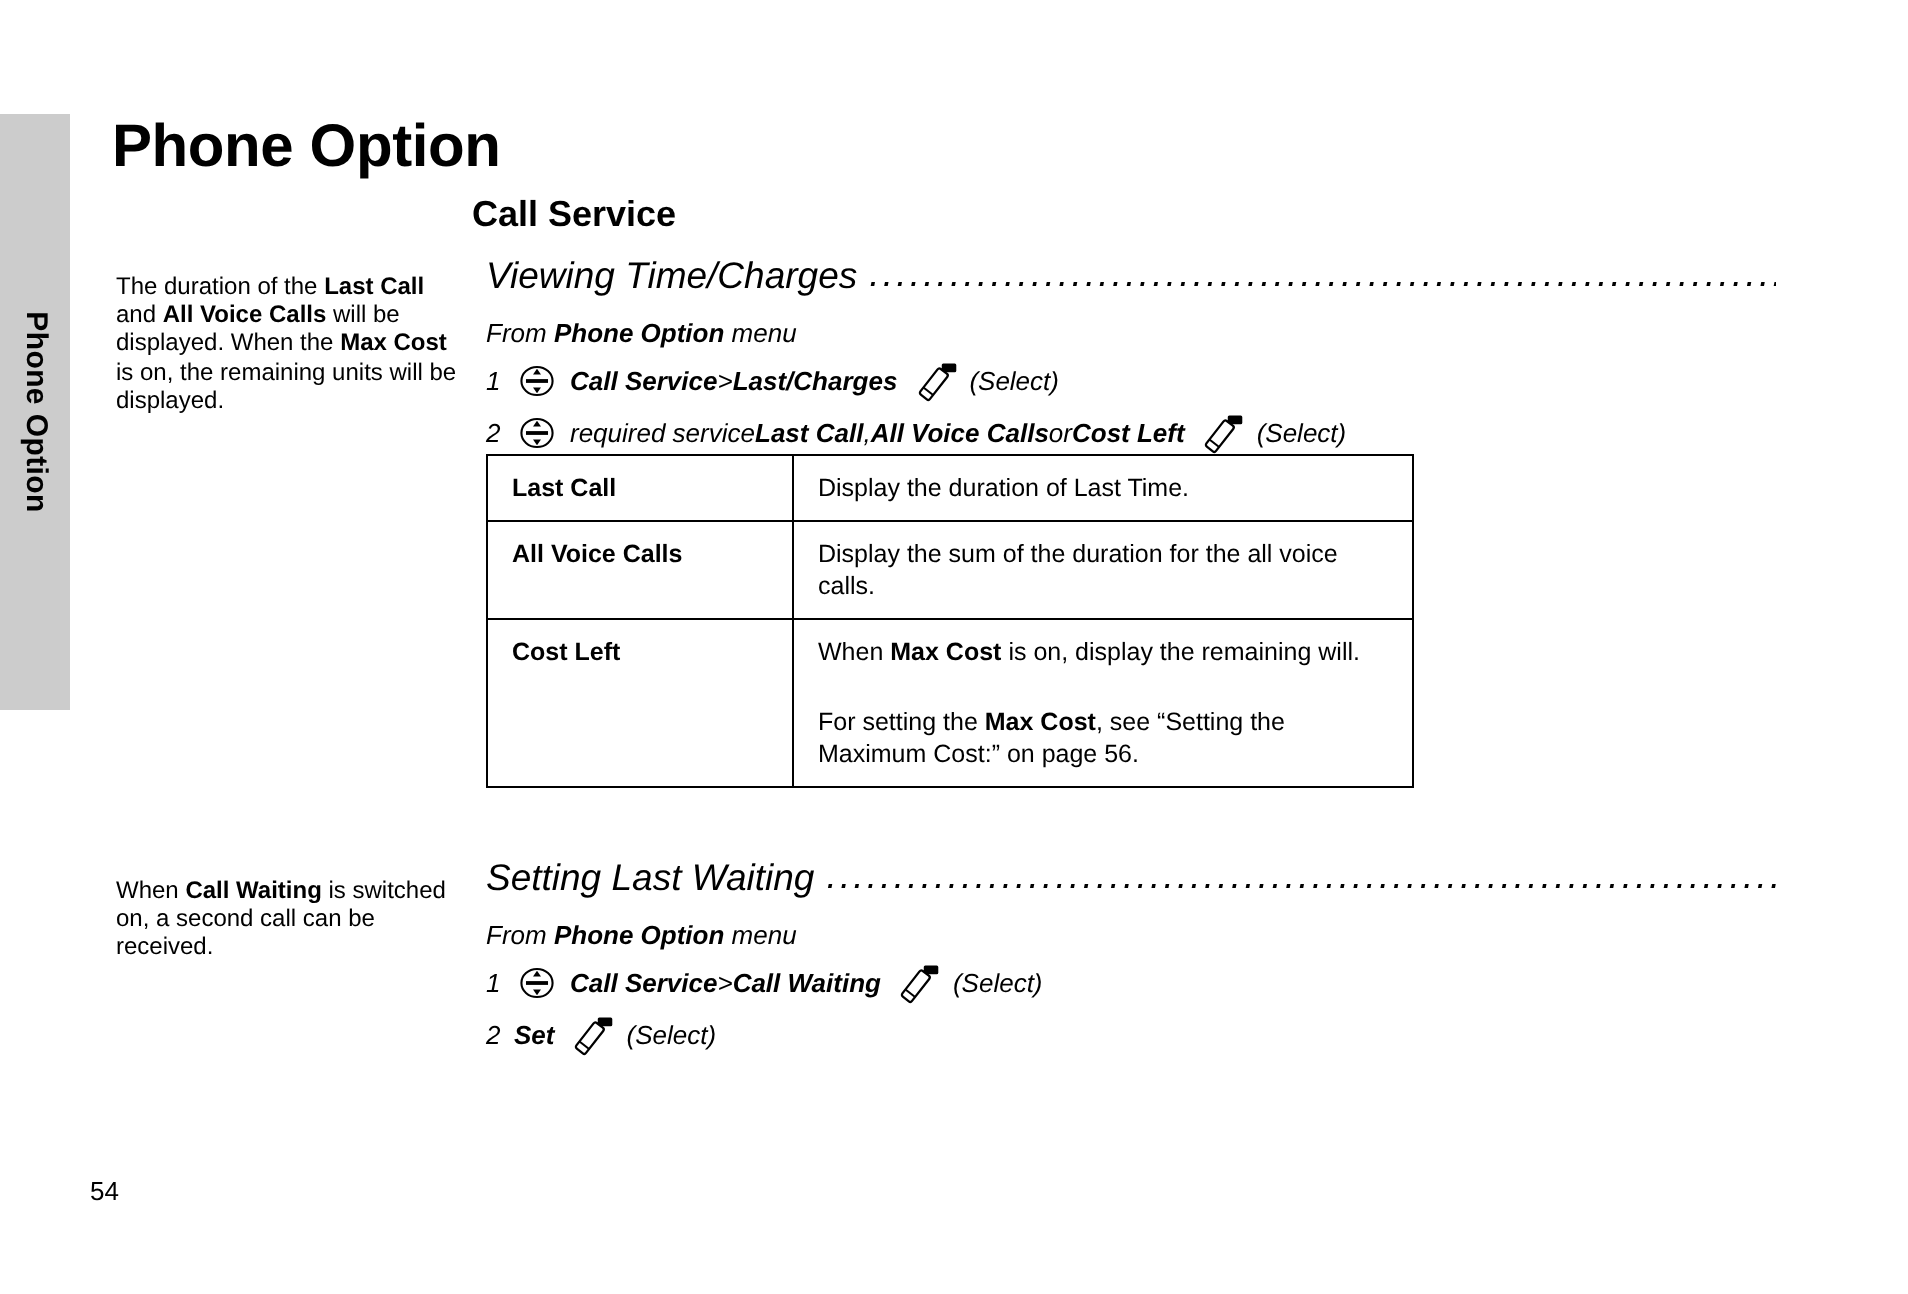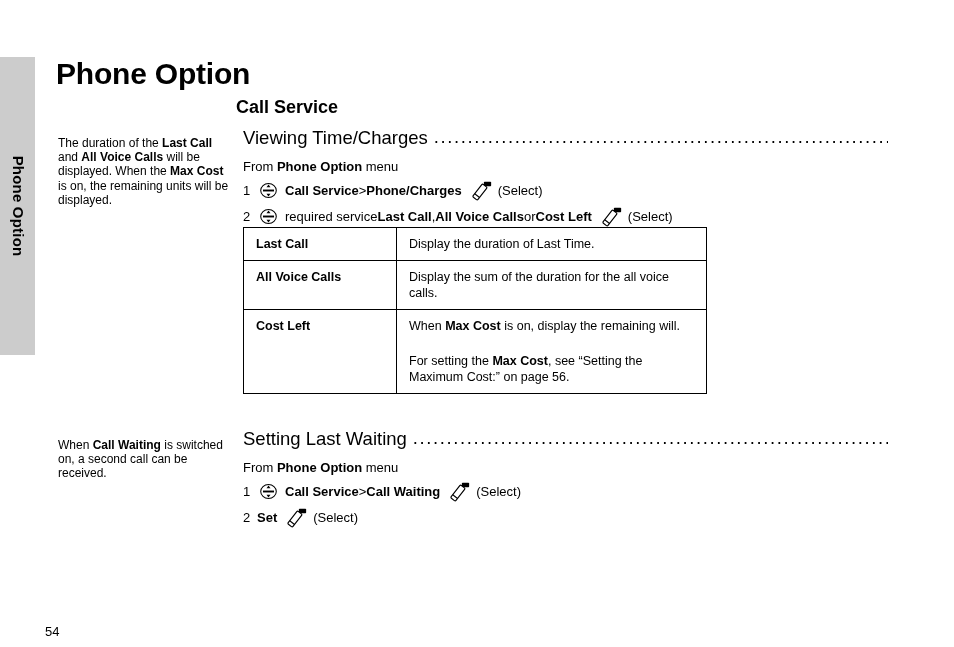--- a/index.html
+++ b/index.html
@@ -67,20 +67,21 @@
   }
   #margin-note-1 { top: 136px; }
   #margin-note-2 { top: 398px; margin-top: 40px; }
 
   
   #main-column {
     position: absolute;
     left: 243px;
     top: 126px;
     width: 645px;
+    font-style: italic;
   }
 
   .section { position: relative; }
 
   .section-heading {
     font-size: 18.5px;
     font-weight: normal;
     white-space: nowrap;
     display: flex;
     align-items: baseline;
@@ -169,21 +170,21 @@
     font-weight: bold;
     white-space: nowrap;
   }
   #spec-table td.desc p { margin: 0; }
   #spec-table td.desc p + p { margin-top: 19px; }
 
   
   #page-number {
     position: absolute;
     left: 45px;
-    top: 624px;
+    top: 588px;
     font-size: 13px;
   }
 
   b { font-weight: bold; }
 </style>
 </head>
 <body>
 
 <div id="thumb-tab">
   <span class="tab-label">Phone Option</span>
@@ -206,21 +207,21 @@
         <span class="step-num">1</span>
         <span class="step-body">
           <span class="icon-nav"><svg viewBox="0 0 20 20" width="19" height="19">
               <ellipse cx="10" cy="10" rx="8.2" ry="7.4" fill="#fff" stroke="#000" stroke-width="1.1"></ellipse>
               <rect x="4.2" y="9" width="11.6" height="2" fill="#000"></rect>
               <polygon points="10,3.6 12.1,6.6 7.9,6.6" fill="#000"></polygon>
               <polygon points="10,16.4 12.1,13.4 7.9,13.4" fill="#000"></polygon>
             </svg></span>
           <span class="step-text bold">Call Service</span>
           <span class="step-text"> &gt; </span>
-          <span class="step-text bold">Phone/Charges</span>
+          <span class="step-text bold">Last/Charges</span>
           <span class="icon-soft"><svg viewBox="0 0 24 22" width="23" height="21">
               <rect x="14.5" y="0.8" width="7.6" height="4.6" rx="0.8" fill="#000"></rect>
               <g transform="rotate(38 10 13)">
                 <rect x="6.2" y="3.2" width="6.4" height="17" rx="1.2" fill="#fff" stroke="#000" stroke-width="1.2"></rect>
                 <line x1="6.2" y1="16.4" x2="12.6" y2="16.4" stroke="#000" stroke-width="1.1"></line>
               </g>
             </svg></span>
           <span class="step-text">(Select)</span>
         </span>
       </div>

